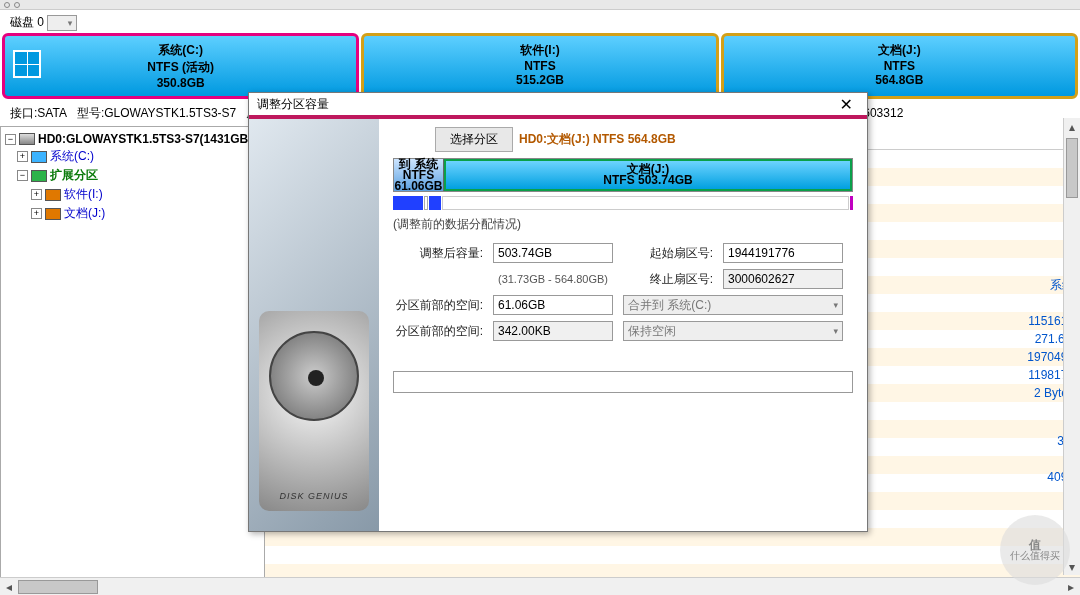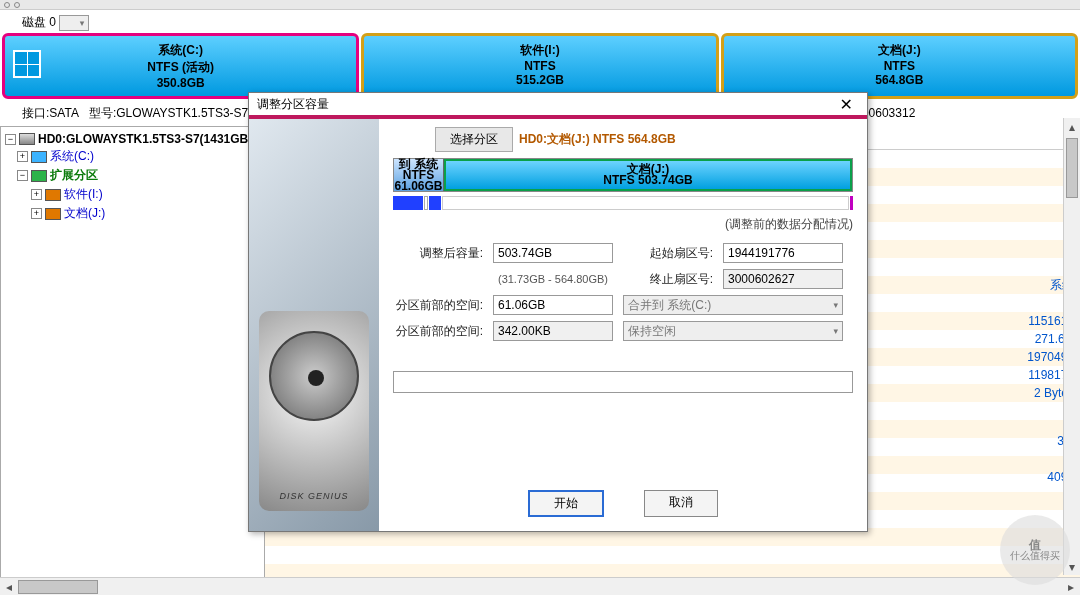--- a/index.html
+++ b/index.html
@@ -12,21 +12,21 @@
 
 .part-row { display: flex; gap: 2px; padding: 2px; background: #fff; }
 .part-card { flex: 1; border: 3px solid; border-radius: 6px; background: linear-gradient(#5dcfff, #0099e0); color: #000; text-align: center; padding: 6px 0; position: relative; }
 .part-card.sel { border-color: #e6007e; }
 .part-card.nrm { border-color: #d4a017; }
 .part-card .win-logo { position:absolute; left:8px; top:14px; width:28px; height:28px; background:#fff; display:grid; grid-template:1fr 1fr/1fr 1fr; gap:1px; padding:2px;}
 .part-card .win-logo span{background:#0099e0;}
 .part-card .ln { font-weight: bold; }
 
 
-.disk-line { padding: 4px 22px; font-size: 12px; display:flex; gap:10px; flex-wrap:wrap; color:#000;}
+.disk-line { padding: 4px 10px; font-size: 12px; display:flex; gap:10px; flex-wrap:wrap; color:#000;}
 .disk-label{display:inline-block;}
 
 
 .main { display: flex; height: calc(595px - 10px - 64px - 24px - 24px); }
 .tree { width: 265px; border: 1px solid #aaa; padding: 4px 2px; }
 .tree-row { display:flex; align-items:center; gap:3px; padding:1px 2px; white-space:nowrap;}
 .tree-row .exp{width:11px;height:11px;border:1px solid #888;display:inline-flex;align-items:center;justify-content:center;font-size:9px;line-height:1;cursor:pointer;}
 .tree-ind1{padding-left:14px;} .tree-ind2{padding-left:28px;}
 .drv-ico{width:16px;height:12px;background:linear-gradient(#ddd,#888);border:1px solid #555;display:inline-block;}
 .drv-ico.c{background:#3bb3ff;} .drv-ico.g{background:#2db34a;} .drv-ico.i{background:#e07800;} .drv-ico.j{background:#e07800;}
@@ -59,21 +59,21 @@
 .mini-seg{display:flex;flex-direction:column;align-items:center;justify-content:center;text-align:center;font-weight:bold;font-size:10px;line-height:11px;}
 .seg-a{width:50px;background:linear-gradient(#cde5ff,#5aa0e0);border-right:1px solid #666;}
 .seg-b{flex:1;background:linear-gradient(#6dd3ff,#00a0e0);border:2px solid #0aa04a;}
 
 .tiny-usage{display:flex;height:14px;gap:1px;margin-bottom:6px;}
 .tiny-usage span{background:#2040ff;}
 .tiny-usage .u1{width:30px;} .tiny-usage .gap{background:#fff;border:1px solid #aaa;width:4px;}
 .tiny-usage .u2{width:12px;} .tiny-usage .rest{flex:1;background:#fff;border:1px solid #ccc;}
 .tiny-usage .end{width:3px;background:#c000c0;}
 
-.hint{text-align:right;color:#444;margin:4px 0 10px;}
+.hint{text-align:left;color:#444;margin:4px 0 10px;}
 .form-grid{display:grid;grid-template-columns:90px 120px 90px 120px;gap:6px 10px;align-items:center;}
 .form-grid label{text-align:right;color:#222;}
 .form-grid input{border:1px solid #999;padding:2px 4px;height:20px;width:100%;}
 .form-grid .ro{background:#f0f0f0;}
 .range-hint{grid-column:2;font-size:11px;color:#555;text-align:center;}
 .combo{display:flex;align-items:center;border:1px solid #999;background:#eee;padding:1px 4px;height:20px;color:#777;}
 .combo .cv{flex:1;} .combo .ar{font-size:9px;}
 
 .long-empty{margin-top:30px;border:1px solid #999;height:22px;}
 
@@ -263,24 +263,20 @@
         <input class="ro" value="342.00KB" style="">
         <div class="combo" style="grid-column:3/5">
             <span class="cv">保持空闲</span>
             <span class="ar">▾</span>
           </div>
       </div>
 
       <div class="long-empty"></div>
 
 
-      <div class="btn-row">
-        <span class="btn primary">开始</span>
-        <span class="btn">取消</span>
-      </div>
     </div>
   </div>
 </div>
 
 <div class="hscroll">
   <div class="arr up">▴</div>
   <div class="thumb"></div>
   <div class="arr dn">▾</div>
 </div>
 

